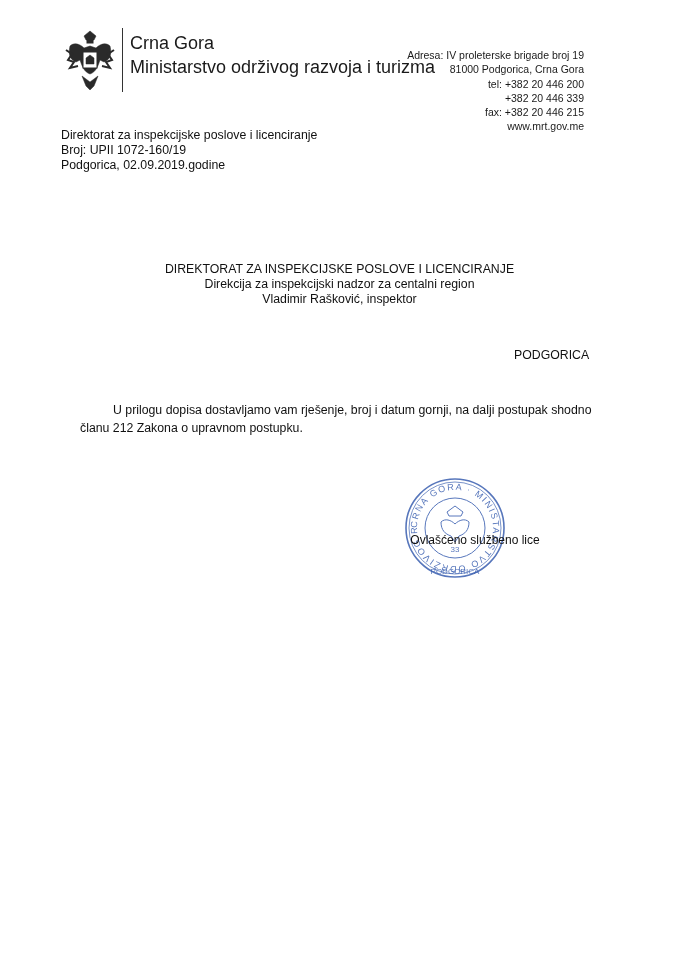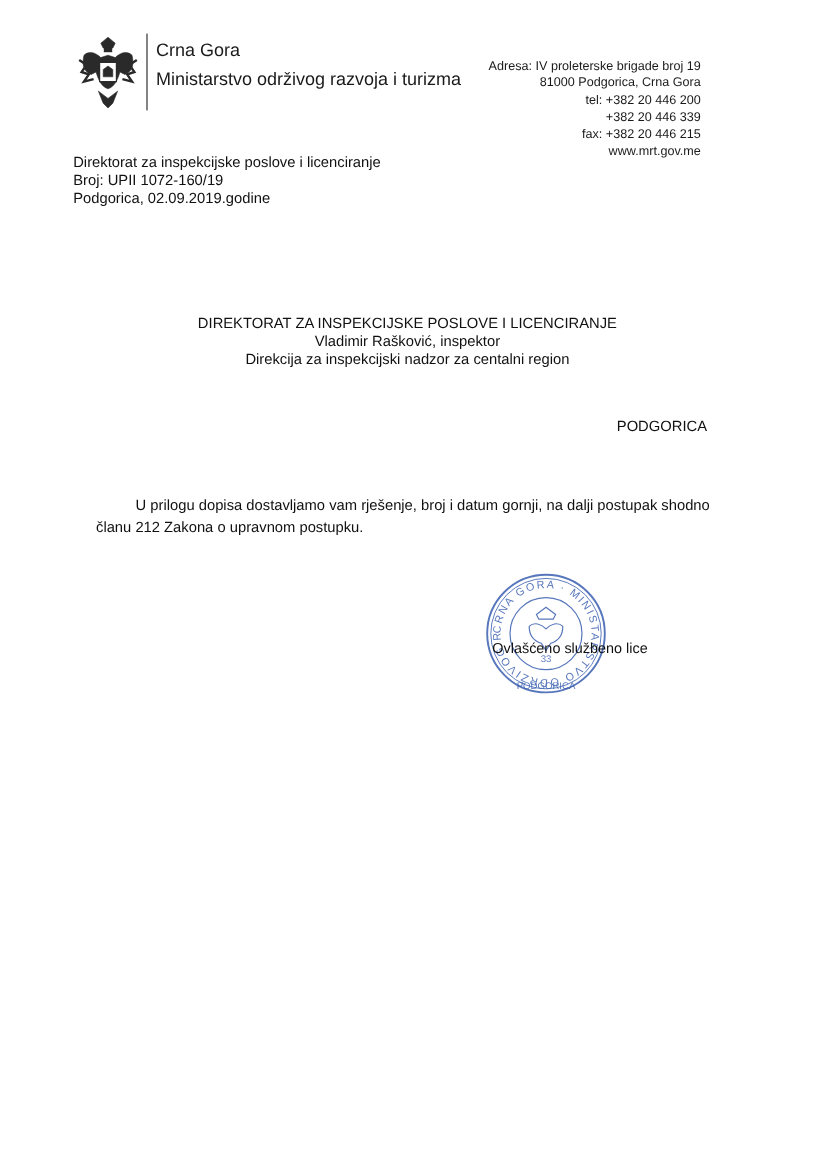--- a/index.html
+++ b/index.html
@@ -3,26 +3,26 @@
   <meta charset="utf-8">
   <style>
     html, body { margin: 0; padding: 0; background: #ffffff; }
     body {
       width: 679px; height: 960px; position: relative; overflow: hidden;
       font-family: "Liberation Sans", sans-serif; color: #111;
     }
     .abs { position: absolute; }
     .crest { left: 64px; top: 30px; width: 52px; height: 62px; }
     .vline { left: 122px; top: 28px; width: 1px; height: 64px; background: #333; }
-    .ministry { left: 130px; top: 31px; font-size: 15px; line-height: 24px; color: #1a1a1a; }
+    .ministry { left: 130px; top: 31px; font-size: 18px; line-height: 24px; color: #1a1a1a; }
     .address { right: 95px; top: 48px; text-align: right; font-size: 10.5px; line-height: 14.3px; color: #1a1a1a; }
     .sender { left: 61px; top: 128px; font-size: 12.3px; line-height: 15.2px; color: #111; }
     .recipient { left: 0; width: 679px; top: 262px; text-align: center; font-size: 12.3px; line-height: 15.2px; color: #111; }
     .city { left: 514px; top: 348px; font-size: 12.3px; color: #111; }
-    .body-text { left: 80px; top: 412px; width: 520px; font-size: 12.3px; line-height: 18px; color: #111; }
+    .body-text { left: 80px; top: 401px; width: 520px; font-size: 12.3px; line-height: 18px; color: #111; }
     .body-text .line1 { text-indent: 33px; display: block; }
     .body-text .line2 { display: block; }
     .stamp { left: 403px; top: 476px; width: 104px; height: 104px; }
     .signature { left: 400px; top: 529px; text-align: center; width: 150px; font-size: 12px; font-weight: normal; line-height: 22px; color: #111; }
   </style>
 </head>
 <body>
 
 <div class="abs crest">
   <svg width="52" height="62" viewBox="0 0 52 62">
@@ -55,22 +55,22 @@
 </div>
 
 <div class="abs sender">
   <div>Direktorat za inspekcijske poslove i licenciranje</div>
   <div>Broj: UPII  1072-160/19</div>
   <div>Podgorica, 02.09.2019.godine</div>
 </div>
 
 <div class="abs recipient">
   <div>DIREKTORAT ZA INSPEKCIJSKE POSLOVE I LICENCIRANJE</div>
+  <div>Direkcija za inspekcijski nadzor za centalni  region</div>
   <div>Vladimir Rašković, inspektor</div>
-  <div>Direkcija za inspekcijski nadzor za centalni  region</div>
 </div>
 
 <div class="abs city">PODGORICA</div>
 
 <div class="abs body-text">
   <span class="line1">U prilogu dopisa dostavljamo vam rješenje, broj i datum gornji, na dalji postupak shodno</span>
   <span class="line2">članu 212   Zakona o upravnom postupku.</span>
 </div>
 
 <div class="abs stamp">

